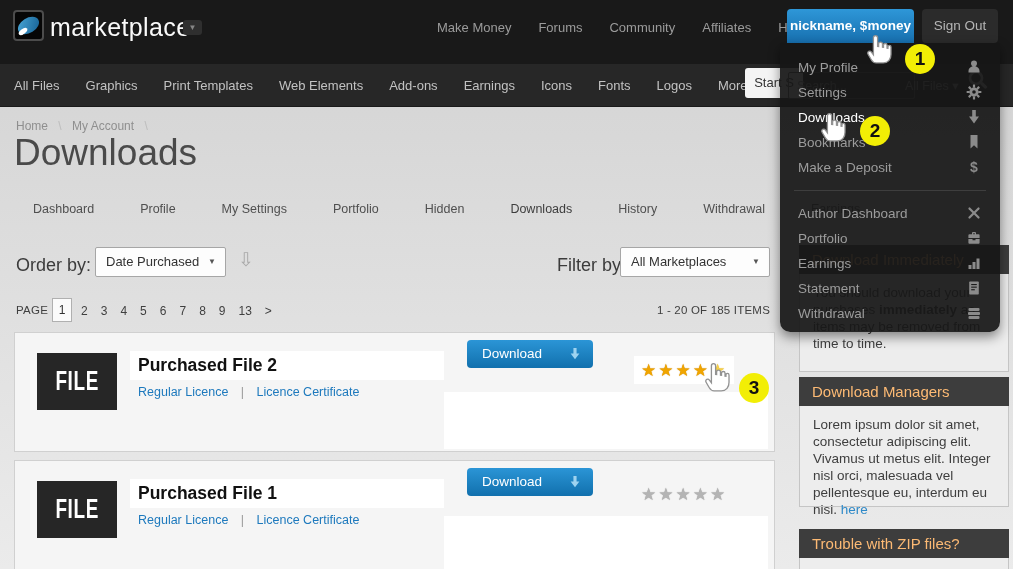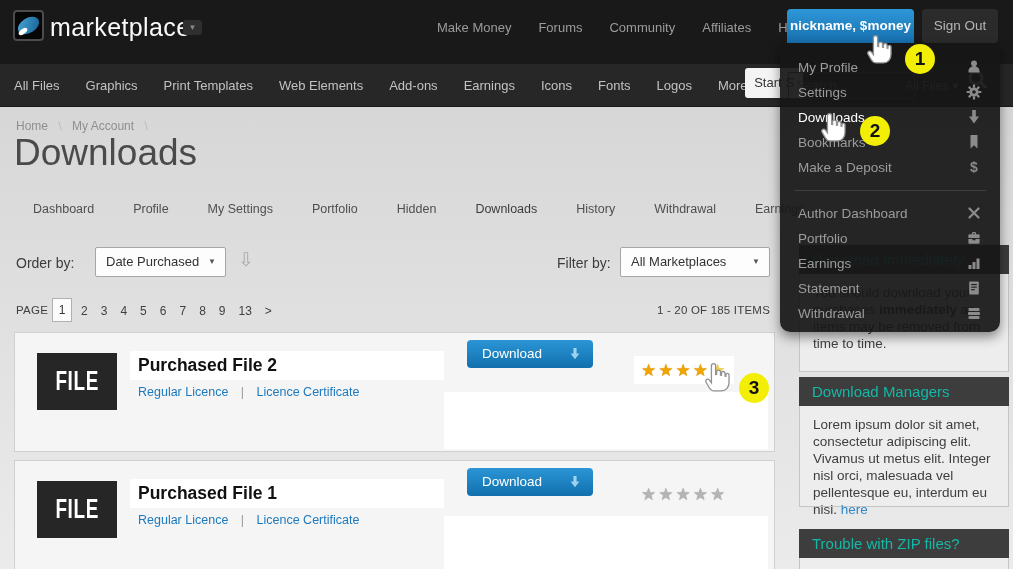--- a/index.html
+++ b/index.html
@@ -38,30 +38,30 @@
                 border-radius:2px; color:#8a8a8a; font-size:12.5px; line-height:27px; padding-left:8px; }
   .search-scope { position:absolute; left:905px; top:14px; color:#9a9a9a; font-size:12.5px; }
   .search-mag { position:absolute; left:965px; top:3px; }
 
   
   .breadcrumb { position:absolute; left:16px; top:119px; font-size:12px; color:#8f8f8f; }
   .breadcrumb .sep { color:#bdbdbd; margin:0 7px; }
   .page-title { position:absolute; left:14px; top:132px; font-size:37px; color:#4a4a4a; }
 
   
-  .tabs { position:absolute; left:16px; top:196px; display:flex; gap:5px; height:27px; }
+  .tabs { position:absolute; left:16px; top:196px; display:flex; gap:12px; height:27px; }
   .tab { position:relative; padding:0 17px; line-height:27px; font-size:12.5px; color:#4f4f4f; cursor:pointer; }
   .tab::before { content:""; position:absolute; inset:0; z-index:-1;
                  background:linear-gradient(#ececec,#d0d0d0); border:1px solid #aeaeae; border-bottom:none;
                  border-radius:10px 10px 0 0; transform:perspective(12px) rotateX(2.6deg); transform-origin:50% 100%; }
   .tab.active { color:#3d3d3d; }
   .tab.active::before { background:#f7f7f7; }
 
   
-  .lbl { position:absolute; font-size:14px; color:#3c3c3c; }
+  .lbl { position:absolute; font-size:18px; color:#3c3c3c; }
   .select { position:absolute; height:30px; background:#fdfdfd; border:1px solid #a6a6a6; border-radius:2px;
             font-size:13px; color:#333; line-height:28px; padding-left:10px; cursor:pointer; }
   .select .caret { position:absolute; right:9px; top:0; font-size:8px; color:#555; }
   .dl-glyph { position:absolute; left:238px; top:248px; font-size:19px; color:#a9a9a9; }
 
   
   .pag-label { position:absolute; left:16px; top:304px; font-size:11.5px; color:#3f3f3f; letter-spacing:.3px; }
   .pag-current { position:absolute; left:52px; top:298px; width:20px; height:24px; background:#fbfbfb;
                  border:1px solid #b0b0b0; font-size:12px; color:#333; text-align:center; line-height:22px; }
   .pag-pages { position:absolute; left:81px; top:304px; display:flex; gap:13px; font-size:12px; color:#3f3f3f; }
@@ -89,21 +89,21 @@
                 display:flex; align-items:center; justify-content:center; }
   .stars-plain { position:absolute; left:619px; top:23px; width:100px; display:flex; align-items:center; justify-content:center; }
   .star { font-size:17px; letter-spacing:2px; cursor:pointer; }
   .star::before { content:"★"; }
   .star.gold { color:#f0a500; text-shadow:0 0 1px #c07b00; }
   .star.hover { color:#f6d049; text-shadow:0 0 1px #d9a712; }
   .star.gray { color:#b4b4b4; text-shadow:0 0 1px #979797; }
 
   
   .panel { position:absolute; left:799px; width:210px; }
-  .panel-hd { height:29px; background:#3d3d3d; color:#14b8a6; font-size:15px; line-height:29px; padding-left:13px; }
+  .panel-hd { height:29px; background:#3d3d3d; color:#fdba74; font-size:15px; line-height:29px; padding-left:13px; }
   .panel-bd { background:#ededed; border:1px solid #c5c5c5; border-top:none; padding:10px 13px;
               font-size:13.5px; color:#3e3e3e; line-height:17px; }
   .panel-bd a { color:#2d89c8; text-decoration:none; cursor:pointer; }
   .p-imm { top:245px; } .p-mgr { top:377px; } .p-zip { top:529px; }
   .p-imm .panel-bd { height:98px; } .p-mgr .panel-bd { height:101px; } .p-zip .panel-bd { height:40px; }
 
   
   .dropdown { position:absolute; left:780px; top:43px; width:220px; height:289px;
               background:rgba(23,23,23,.93); border-radius:0 0 10px 10px; z-index:50;
               box-shadow:0 5px 12px rgba(0,0,0,.45); padding-top:12px; }

